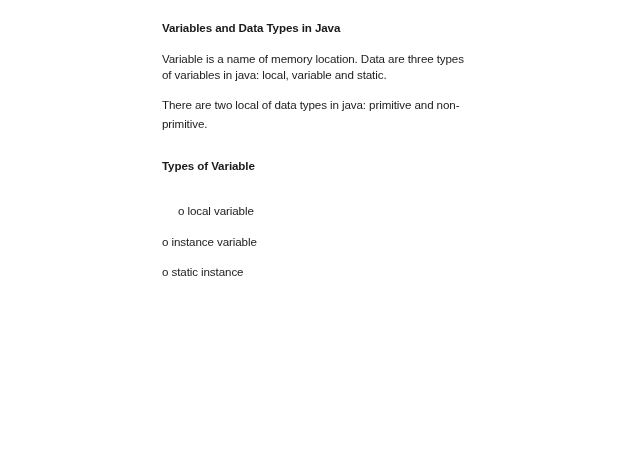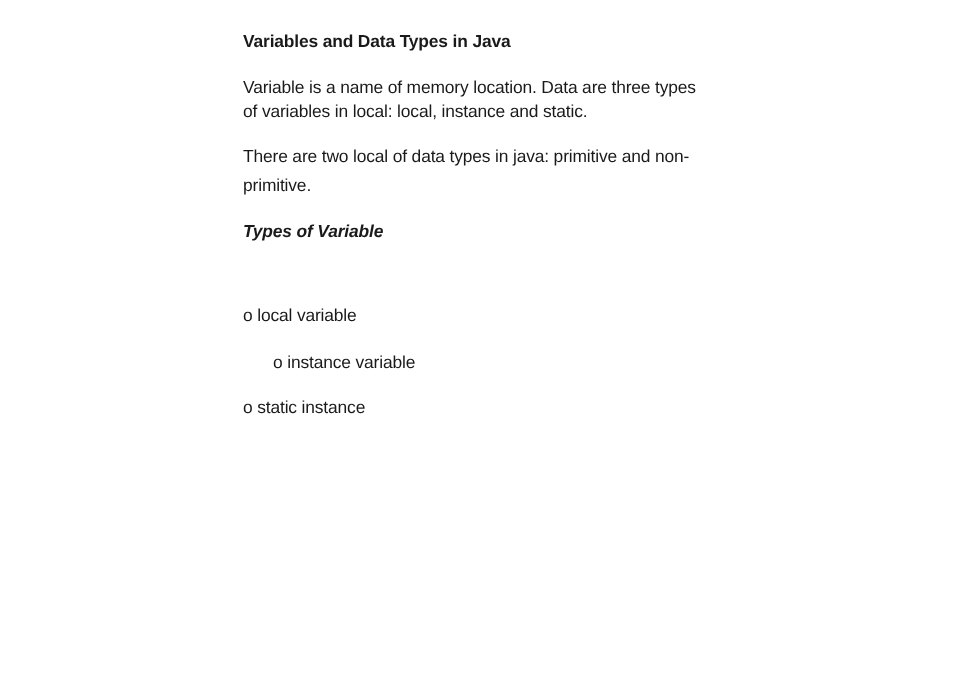--- a/index.html
+++ b/index.html
@@ -36,29 +36,29 @@
   }
 </style>
 </head>
 <body>
 
 <div class="page">
   <div class="line bold" style="top:20px;">Variables and Data Types in Java</div>
 
   <div>
     <div class="line" style="top:51px;">Variable is a name of memory location. Data are three types</div>
-    <div class="line" style="top:66.5px;">of variables in local: local, instance and static.</div>
+    <div class="line" style="top:66.5px;">of variables in java: local, variable and static.</div>
   </div>
 
   <div>
     <div class="line" style="top:96.5px;">There are two local of data types in java: primitive and non-</div>
     <div class="line" style="top:116px;">primitive.</div>
   </div>
 
-  <div class="line bold" style="top:147px;font-style:italic;">Types of Variable</div>
+  <div class="line bold" style="top:158px;">Types of Variable</div>
 
 
   <div>
-    <div class="line" style="top:203px;">o local variable</div>
-    <div class="line" style="top:233.5px;margin-left:20px;">o instance variable</div>
+    <div class="line" style="top:203px;margin-left:16px;">o local variable</div>
+    <div class="line" style="top:233.5px;">o instance variable</div>
     <div class="line" style="top:264px;">o static instance</div>
   </div>
 </div>
 
 </body></html>

